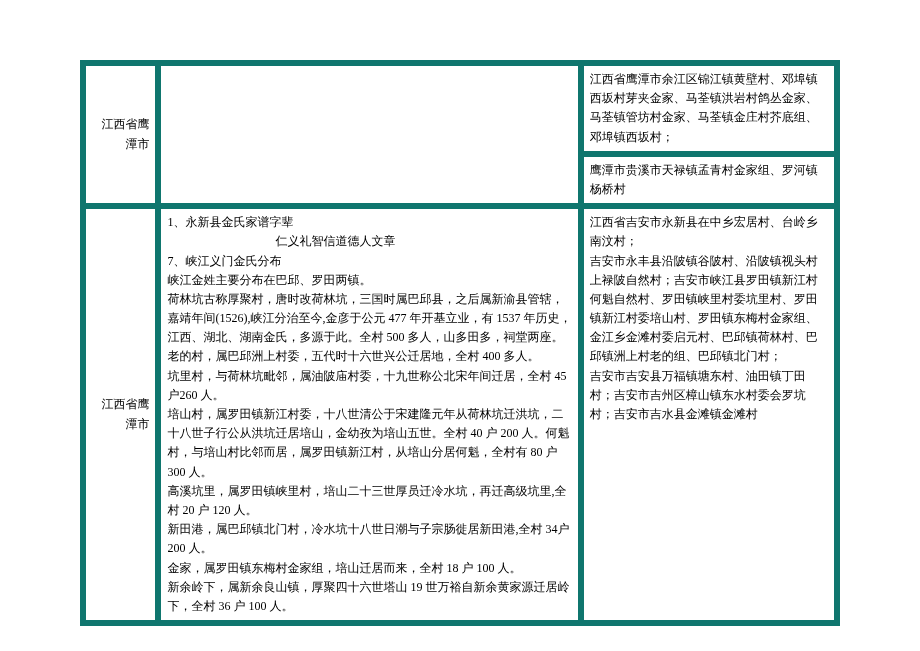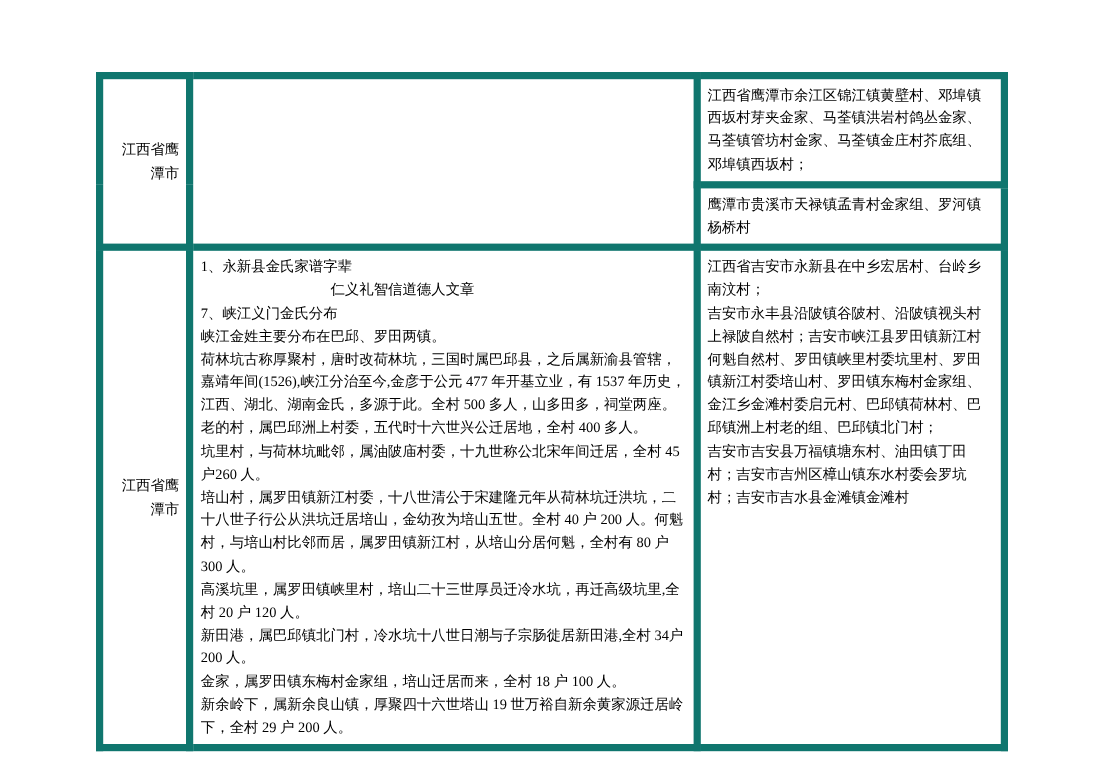--- a/index.html
+++ b/index.html
@@ -62,21 +62,21 @@
       <span class="para">　　　　　　　　　仁义礼智信道德人文章</span><br>
       <span class="para">7、峡江义门金氏分布</span><br>
       <span class="para">峡江金姓主要分布在巴邱、罗田两镇。</span><br>
       <span class="para">荷林坑古称厚聚村，唐时改荷林坑，三国时属巴邱县，之后属新渝县管辖，嘉靖年间(1526),峡江分治至今,金彦于公元 477 年开基立业，有 1537 年历史，江西、湖北、湖南金氏，多源于此。全村 500 多人，山多田多，祠堂两座。</span><br>
       <span class="para">老的村，属巴邱洲上村委，五代时十六世兴公迁居地，全村 400 多人。</span><br>
       <span class="para">坑里村，与荷林坑毗邻，属油陂庙村委，十九世称公北宋年间迁居，全村 45 户260 人。</span><br>
       <span class="para">培山村，属罗田镇新江村委，十八世清公于宋建隆元年从荷林坑迁洪坑，二十八世子行公从洪坑迁居培山，金幼孜为培山五世。全村 40 户 200 人。何魁村，与培山村比邻而居，属罗田镇新江村，从培山分居何魁，全村有 80 户 300 人。</span><br>
       <span class="para">高溪坑里，属罗田镇峡里村，培山二十三世厚员迁冷水坑，再迁高级坑里,全村 20 户 120 人。</span><br>
       <span class="para">新田港，属巴邱镇北门村，冷水坑十八世日潮与子宗肠徙居新田港,全村 34户 200 人。</span><br>
       <span class="para">金家，属罗田镇东梅村金家组，培山迁居而来，全村 18 户 100 人。</span><br>
-      <span class="para">新余岭下，属新余良山镇，厚聚四十六世塔山 19 世万裕自新余黄家源迁居岭下，全村 29 户 200 人。</span>
+      <span class="para">新余岭下，属新余良山镇，厚聚四十六世塔山 19 世万裕自新余黄家源迁居岭下，全村 36 户 100 人。</span>
     </td>
     <td style="white-space:pre-line;">江西省吉安市永新县在中乡宏居村、台岭乡南汶村；
 吉安市永丰县沿陂镇谷陂村、沿陂镇视头村上禄陂自然村；吉安市峡江县罗田镇新江村何魁自然村、罗田镇峡里村委坑里村、罗田镇新江村委培山村、罗田镇东梅村金家组、金江乡金滩村委启元村、巴邱镇荷林村、巴邱镇洲上村老的组、巴邱镇北门村；
 吉安市吉安县万福镇塘东村、油田镇丁田村；吉安市吉州区樟山镇东水村委会罗坑村；吉安市吉水县金滩镇金滩村</td>
   </tr>
 
 </tbody>
     </table>
 
 </div>

